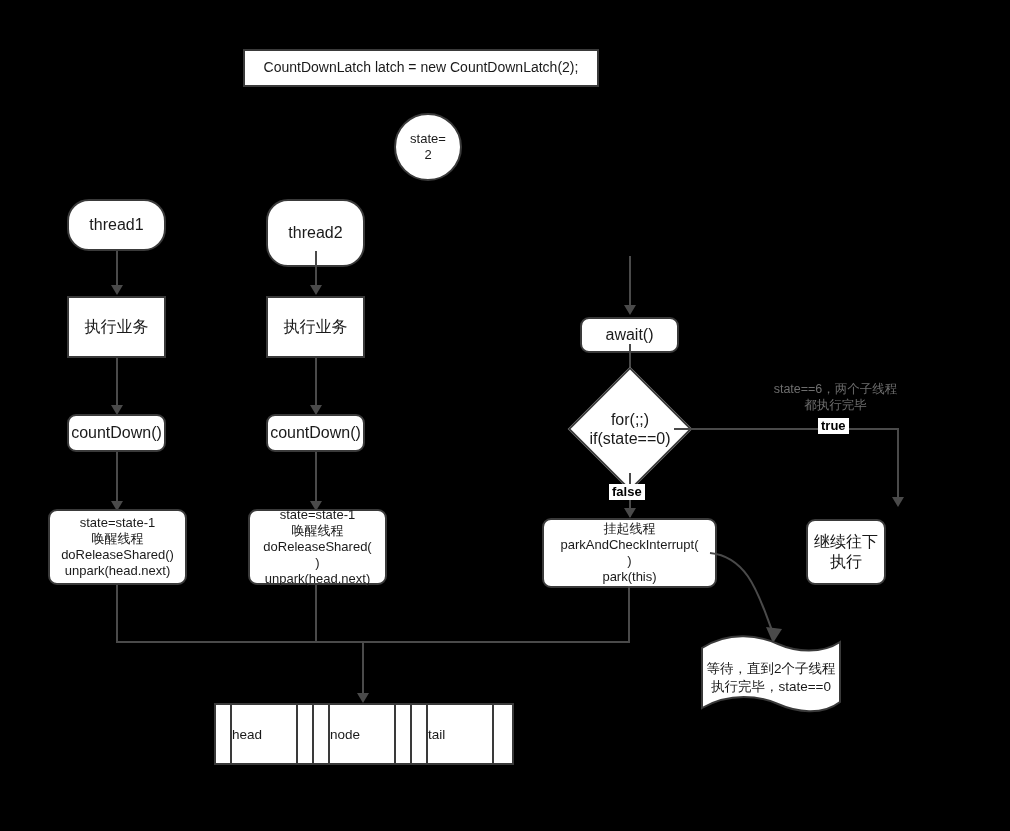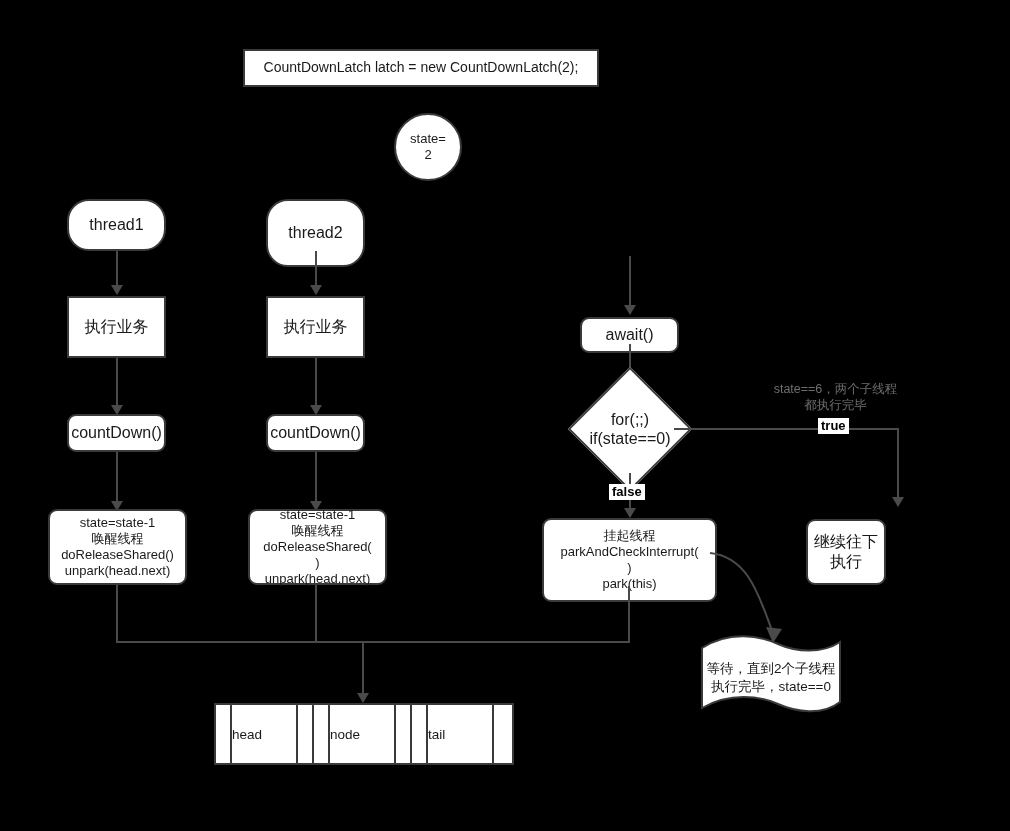--- a/index.html
+++ b/index.html
@@ -144,21 +144,21 @@
   <div class="node round" style="left:806px;top:519px;width:80px;height:66px;">
     <span>继续往下执行</span>
   </div>
 
   <div class="ln lnv" style="left:629px;top:473px;width:2px;height:44px;"></div>
   <div class="arw" style="left:624px;top:508px;"></div>
   <div class="badge" style="left:609px;top:484px;">
     <span>false</span>
   </div>
 
-  <div class="node round" style="left:542px;top:518px;width:175px;height:84px;flex-direction:column;font-size:13px;">
+  <div class="node round" style="left:542px;top:518px;width:175px;height:70px;flex-direction:column;font-size:13px;">
     <span>挂起线程</span>
     <span>parkAndCheckInterrupt(</span>
     <span>)</span>
     <span>park(this)</span>
   </div>
 
   <svg style="position:absolute;left:705px;top:545px;width:120px;height:110px;overflow:visible;">
     <path d="M 5,8 C 45,12 55,55 68,88" stroke="#4a4a4a" stroke-width="2" fill="none"></path>
     <polygon points="68,98 61,82 77,84" fill="#4a4a4a"></polygon>
   </svg>

